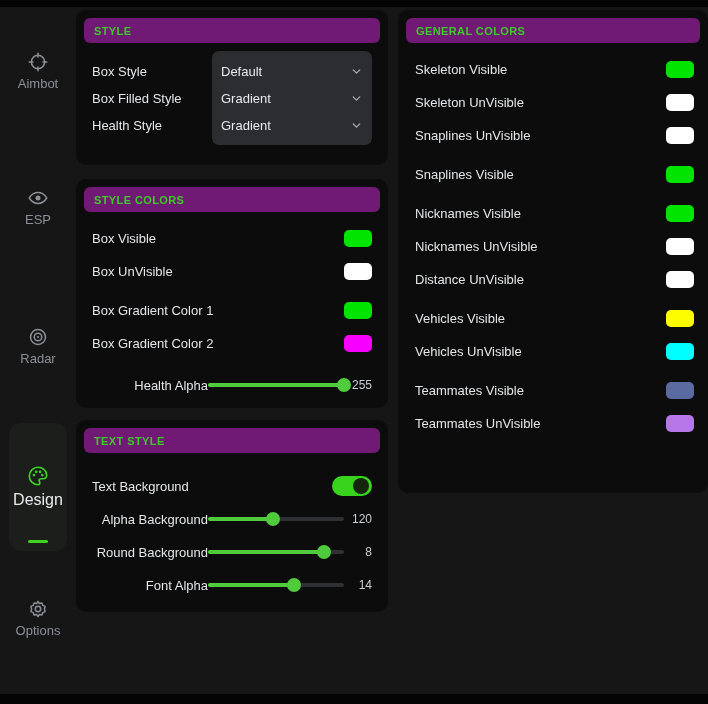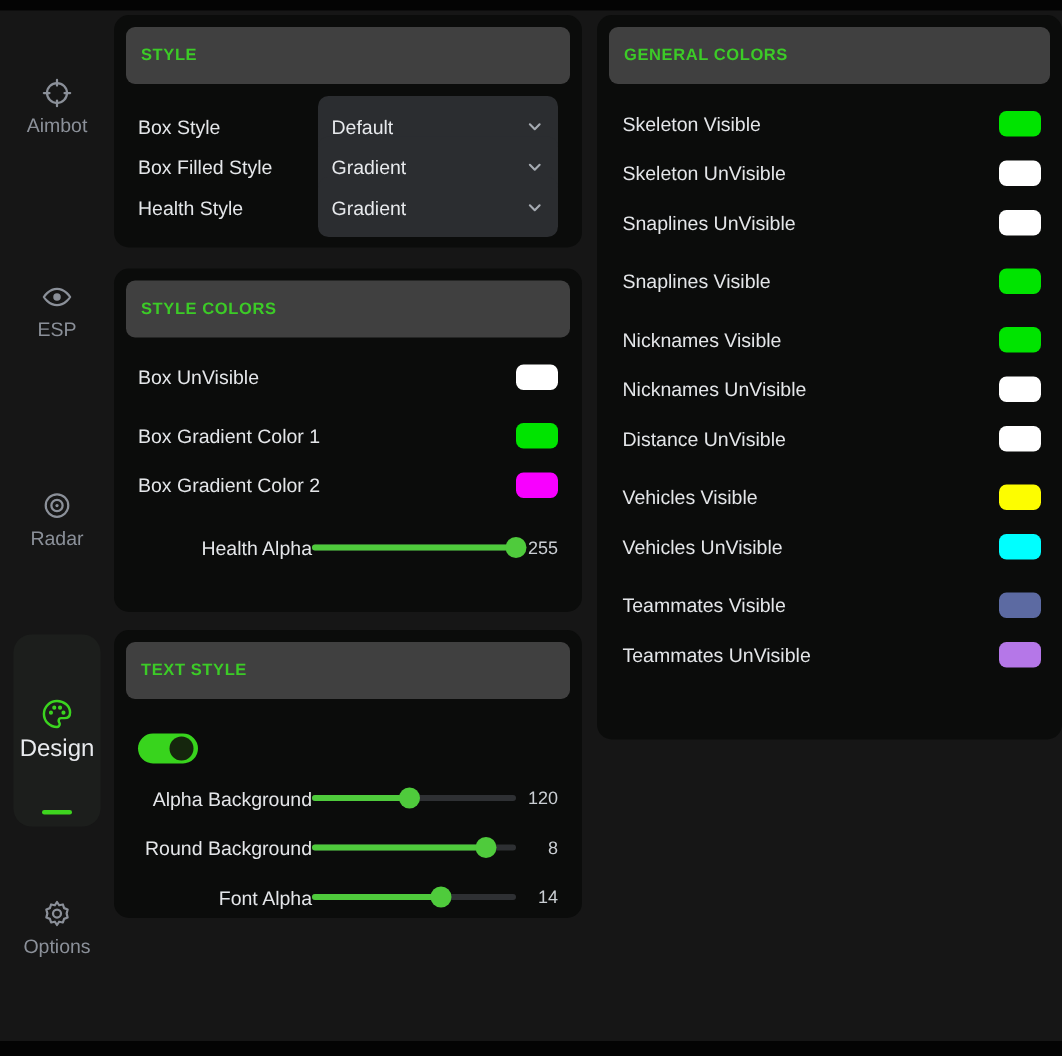--- a/index.html
+++ b/index.html
@@ -33,22 +33,22 @@
   .nav-card .active-underline {
     position:absolute; bottom:8px; left:50%; margin-left:-10px;
     width:20px; height:3px; border-radius:2px; background:#3ed41f;
   }
 
   
   .panel {
     position:absolute; background:#0b0c0b; border-radius:10px; overflow:hidden;
   }
   .panel-header {
-    margin:8px 8px 0 8px; height:38px; border-radius:6px;
-    background:#404040; display:flex; align-items:center; padding-left:10px;
+    margin:8px 8px 0 8px; height:25px; border-radius:6px;
+    background:#701a75; display:flex; align-items:center; padding-left:10px;
     color:#3ccb27; font-size:11px; font-weight:bold; letter-spacing:.4px;
   }
   #panel-style        { left:76px;  top:10px;  width:312px; height:155px; }
   #panel-style-colors { left:76px;  top:179px; width:312px; height:229px; }
   #panel-text-style   { left:76px;  top:420px; width:312px; height:192px; }
   #panel-general      { left:398px; top:10px;  width:310px; height:483px; }
 
   .rows { display:flex; flex-direction:column; }
   #panel-style .rows          { padding:16px 16px 0 16px; gap:3px; }
   #panel-style-colors .rows   { padding:18px 16px 0 16px; }
@@ -203,20 +203,24 @@
     </div>
   </div>
 </div>
 
 <div class="panel" id="panel-style-colors">
   <div class="panel-header">
     <span>STYLE COLORS</span>
   </div>
   <div class="rows">
     <div class="row color-row">
+      <span class="lbl">Box Visible</span>
+      <span class="swatch" style="background-color: rgb(0, 228, 0);"></span>
+    </div>
+    <div class="row color-row">
       <span class="lbl">Box UnVisible</span>
       <span class="swatch" style="background-color: rgb(255, 255, 255);"></span>
     </div>
     <div class="row color-row group-gap">
       <span class="lbl">Box Gradient Color 1</span>
       <span class="swatch" style="background-color: rgb(0, 228, 0);"></span>
     </div>
     <div class="row color-row">
       <span class="lbl">Box Gradient Color 2</span>
       <span class="swatch" style="background-color: rgb(248, 0, 255);"></span>
@@ -232,20 +236,21 @@
     </div>
   </div>
 </div>
 
 <div class="panel" id="panel-text-style">
   <div class="panel-header">
     <span>TEXT STYLE</span>
   </div>
   <div class="rows">
     <div class="row toggle-row">
+      <span class="lbl">Text Background</span>
       <div class="toggle" data-state="on">
         <span class="knob"></span>
       </div>
     </div>
     <div class="row slider-row">
       <span class="lbl">Alpha Background</span>
       <div class="slider">
         <div class="fill" style="width: 48%;">
           <span class="thumb"></span>
         </div>

